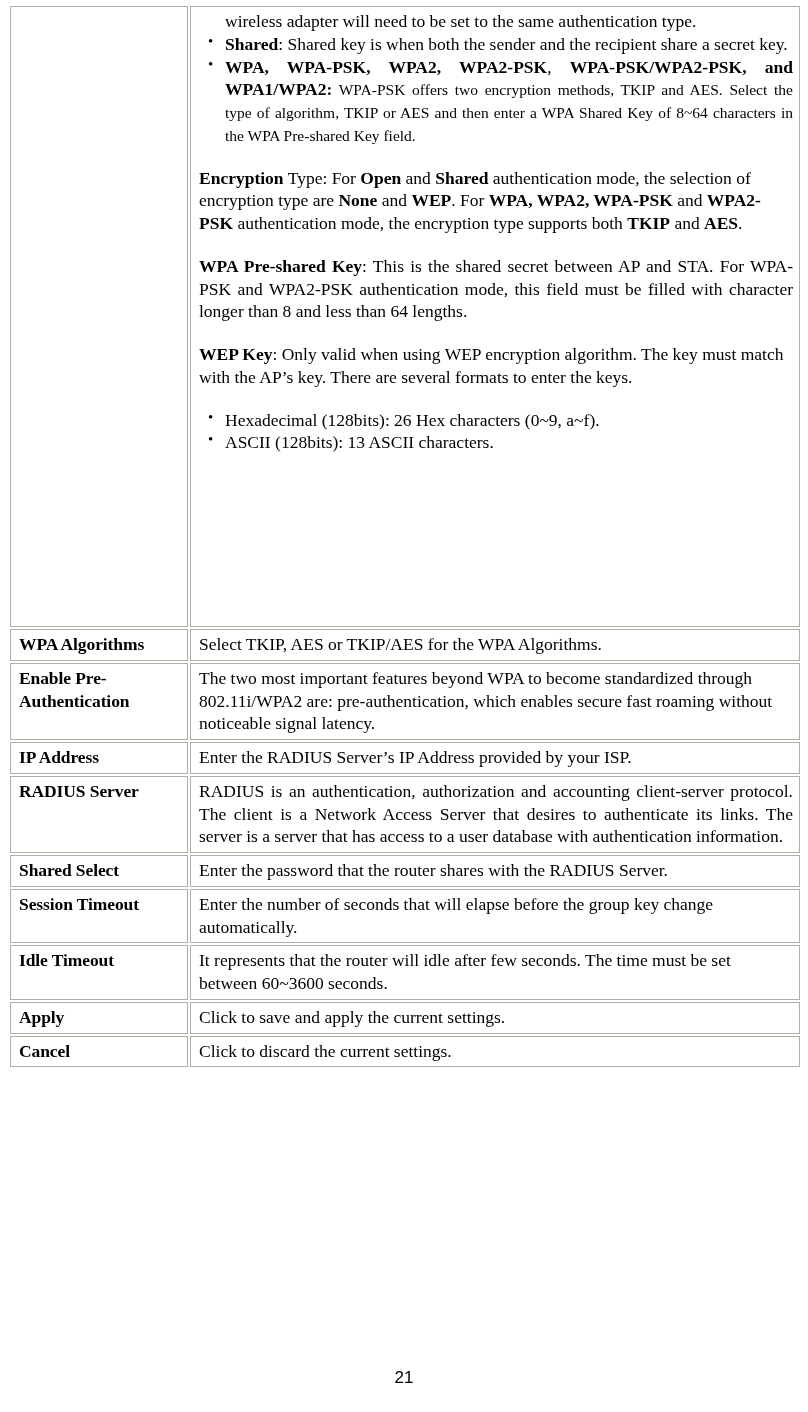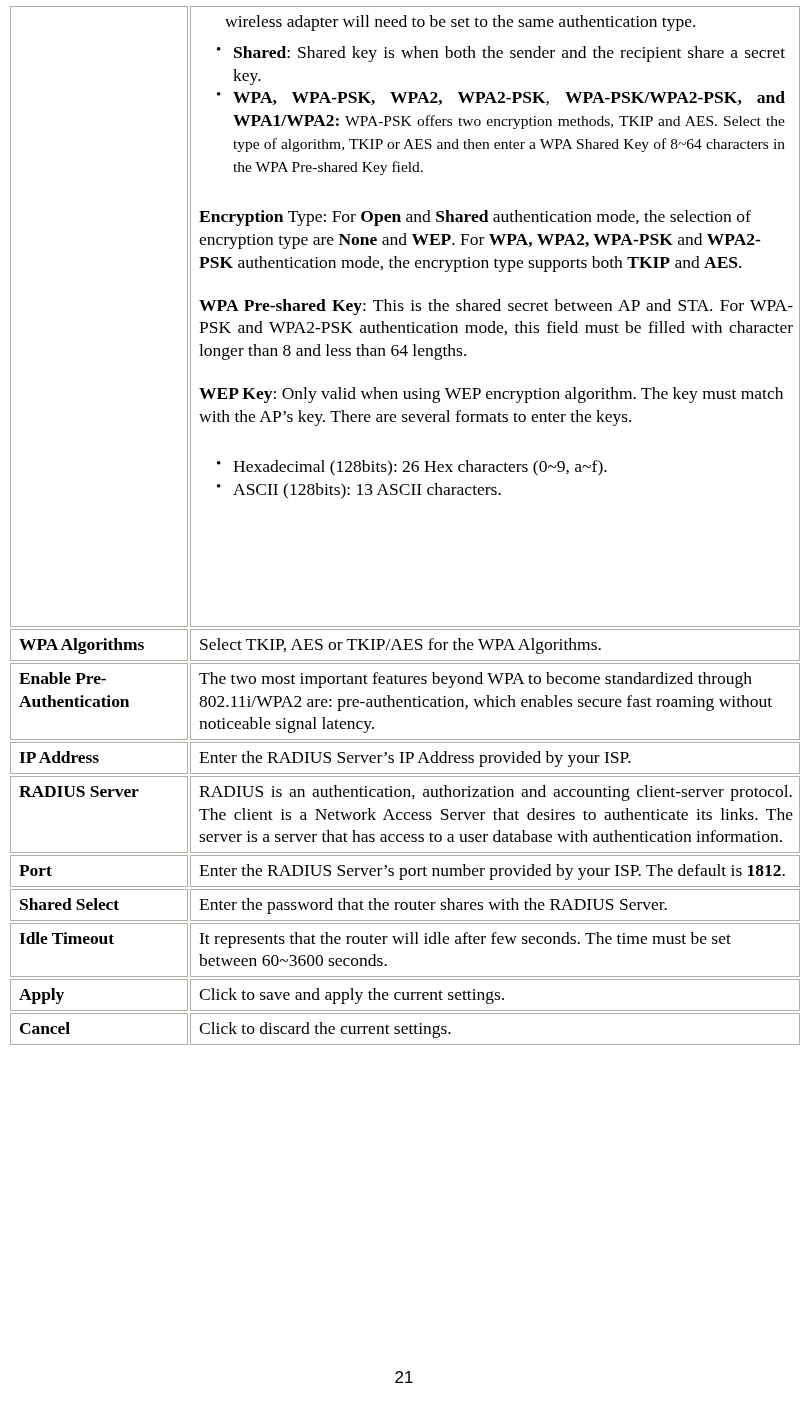--- a/index.html
+++ b/index.html
@@ -62,21 +62,21 @@
     font-size: 17.5px;
     line-height: 1.30;
   }
   .intro-line-cont {
     text-align: left;
     padding-left: 26px;
   }
 
   ul.doc-list {
     list-style: none;
-    margin: 8px;
+    margin: 0;
     padding: 0;
   }
   ul.doc-list > li {
     position: relative;
     padding-left: 26px;
     margin: 0;
     font-size: 17.5px;
     line-height: 1.30;
     text-align: justify;
     text-justify: inter-word;
@@ -173,30 +173,30 @@
       <tr>
         <td class="label-cell">IP Address</td>
         <td class="desc-cell">Enter the RADIUS Server’s IP Address provided by your ISP.</td>
       </tr>
 
       <tr>
         <td class="label-cell">RADIUS Server</td>
         <td class="desc-cell just">RADIUS is an authentication, authorization and accounting client-server protocol. The client is a Network Access Server that desires to authenticate its links. The server is a server that has access to a user database with authentication information.</td>
       </tr>
 
-      <tr>
-        <td class="label-cell">Port</td>
-        <td class="desc-cell just"><span>Enter the RADIUS Server’s port number provided by your ISP. The default is </span><span class="b">1812</span><span>.</span></td>
-      </tr>
 
       <tr>
         <td class="label-cell">Shared Select</td>
         <td class="desc-cell">Enter the password that the router shares with the RADIUS Server.</td>
       </tr>
 
+      <tr>
+        <td class="label-cell">Session Timeout</td>
+        <td class="desc-cell">Enter the number of seconds that will elapse before the group key change automatically.</td>
+      </tr>
 
       <tr>
         <td class="label-cell">Idle Timeout</td>
         <td class="desc-cell">It represents that the router will idle after few seconds. The time must be set between 60~3600 seconds.</td>
       </tr>
 
       <tr>
         <td class="label-cell">Apply</td>
         <td class="desc-cell">Click to save and apply the current settings.</td>
       </tr>

